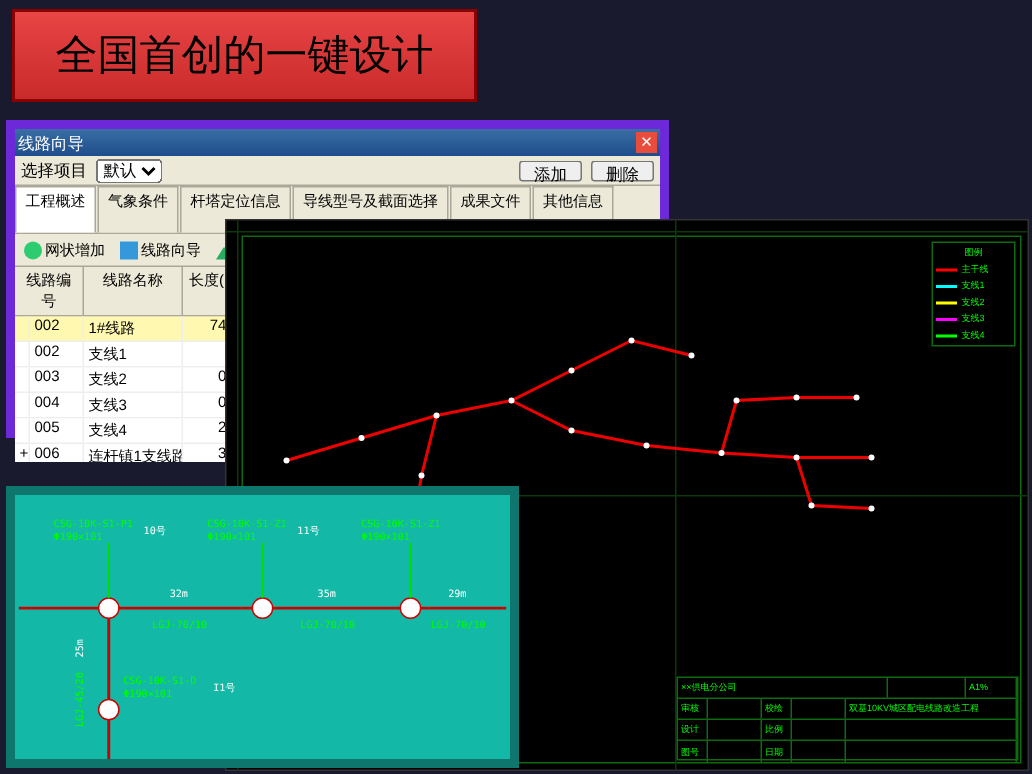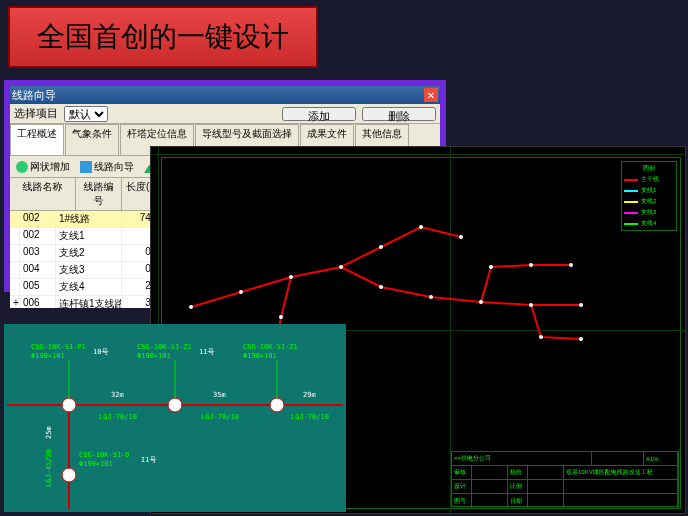--- a/index.html
+++ b/index.html
@@ -3,21 +3,21 @@
 <meta charset="utf-8">
 <style>
 *{margin:0;padding:0;box-sizing:border-box;font-family:"Microsoft YaHei",SimSun,sans-serif}
 body{width:688px;height:516px;background:#1a1a2e;position:relative;overflow:hidden}
 .banner{position:absolute;left:8px;top:6px;width:310px;height:62px;background:linear-gradient(#e84545,#c92a2a);border:2px solid #8b0000;display:flex;align-items:center;justify-content:center;font-family:"KaiTi","STKaiti",serif;font-size:28px;color:#000;font-weight:500}
 .dialog{position:absolute;left:4px;top:80px;width:442px;height:212px;background:#ece9d8;border:6px solid #6d28d9;font-size:11px}
 .titlebar{height:18px;background:linear-gradient(#3a6ea5,#1e4d8b);color:#fff;display:flex;align-items:center;justify-content:space-between;padding:0 2px;font-size:11px}
 .titlebar .close{width:14px;height:14px;background:#e74c3c;color:#fff;display:flex;align-items:center;justify-content:center;font-size:10px;cursor:pointer}
 .selrow{height:20px;display:flex;align-items:center;gap:6px;padding:2px 4px;border-bottom:1px solid #aca899}
 .selrow select{font-size:11px;height:16px}
-.selrow button{font-size:11px;padding:0 24px;height:14px}
+.selrow button{font-size:11px;padding:0 8px;height:14px}
 .tabs{display:flex;height:32px;background:#ece9d8;border-bottom:1px solid #aca899;font-size:10px}
 .tab{padding:2px 6px;border:1px solid #aca899;border-bottom:none;background:#ece9d8;margin-right:1px;cursor:pointer}
 .tab.active{background:#fff}
 .toolbar{height:22px;display:flex;align-items:center;gap:2px;padding:2px;background:#ece9d8;border-bottom:1px solid #aca899;font-size:10px}
 .tbtn{display:flex;align-items:center;gap:2px;padding:1px 4px;cursor:pointer}
 .tbtn .ico{width:12px;height:12px;display:inline-block}
 .ico-add{background:#2ecc71;border-radius:50%}
 .ico-sub{background:#3498db}
 .ico-up{width:0;height:0;border-left:5px solid transparent;border-right:5px solid transparent;border-bottom:8px solid #27ae60}
 .ico-del{background:#e74c3c;border-radius:50%}
@@ -37,21 +37,21 @@
 .cad-mid-h{position:absolute;left:0;right:0;top:50%;height:1px;background:#0a3a0a}
 .cad-mid-v{position:absolute;top:0;bottom:0;left:56%;width:1px;background:#0a3a0a}
 .legend{position:absolute;right:8px;top:14px;width:56px;height:70px;border:1px solid #0f6b0f;font-size:6px;color:#0f0;padding:2px}
 .legend-title{text-align:center;margin-bottom:2px}
 .legend-row{display:flex;align-items:center;gap:3px;margin-bottom:2px}
 .lswatch{width:14px;height:2px}
 .titleblock{position:absolute;right:6px;bottom:6px;width:228px;height:56px;border:1px solid #0f6b0f;font-size:6px;color:#0f0}
 .tb-row{display:flex;border-bottom:1px solid #0f6b0f;height:14px}
 .tb-cell{border-right:1px solid #0f6b0f;padding:1px 2px;display:flex;align-items:center}
 .network{position:absolute;top:50px;left:30px}
-.detail{position:absolute;left:4px;top:324px;width:342px;height:188px;background:#0f766e;border:3px solid #0f766e}
+.detail{position:absolute;left:4px;top:324px;width:342px;height:188px;background:#14b8a6;border:6px solid #0f766e}
 .detail svg{width:100%;height:100%}
 .node{fill:#fff;stroke:#c00}
 .nline{stroke:#c00;stroke-width:2}
 .ntxt{fill:#0f0;font-size:7px;font-family:monospace}
 .wtxt{fill:#fff;font-size:7px;font-family:monospace}
 </style>
 </head>
 <body>
 
 <div class="banner">全国首创的一键设计</div>
@@ -95,22 +95,22 @@
       </div>
     <div class="tbtn">
         <span class="ico ico-sel"></span>
         <span>自动选杆</span>
       </div>
     <label><input type="checkbox" style=""> <span>自动生成杆号</span></label>
   </div>
   <div class="content">
     <div class="left-grid">
       <div class="ghead">
+        <div style="width:46px">线路编号</div>
         <div style="width:66px">线路名称</div>
-        <div style="width:46px">线路编号</div>
         <div style="width:44px">长度(m)</div>
       </div>
       <div id="leftRows">
           <div class="grow sel">
             <div style="width:10px"></div>
             <div style="width:36px">002</div>
             <div style="width:66px">1#线路</div>
             <div style="width:44px;text-align:right">7440</div>
           </div>
           <div class="grow">

